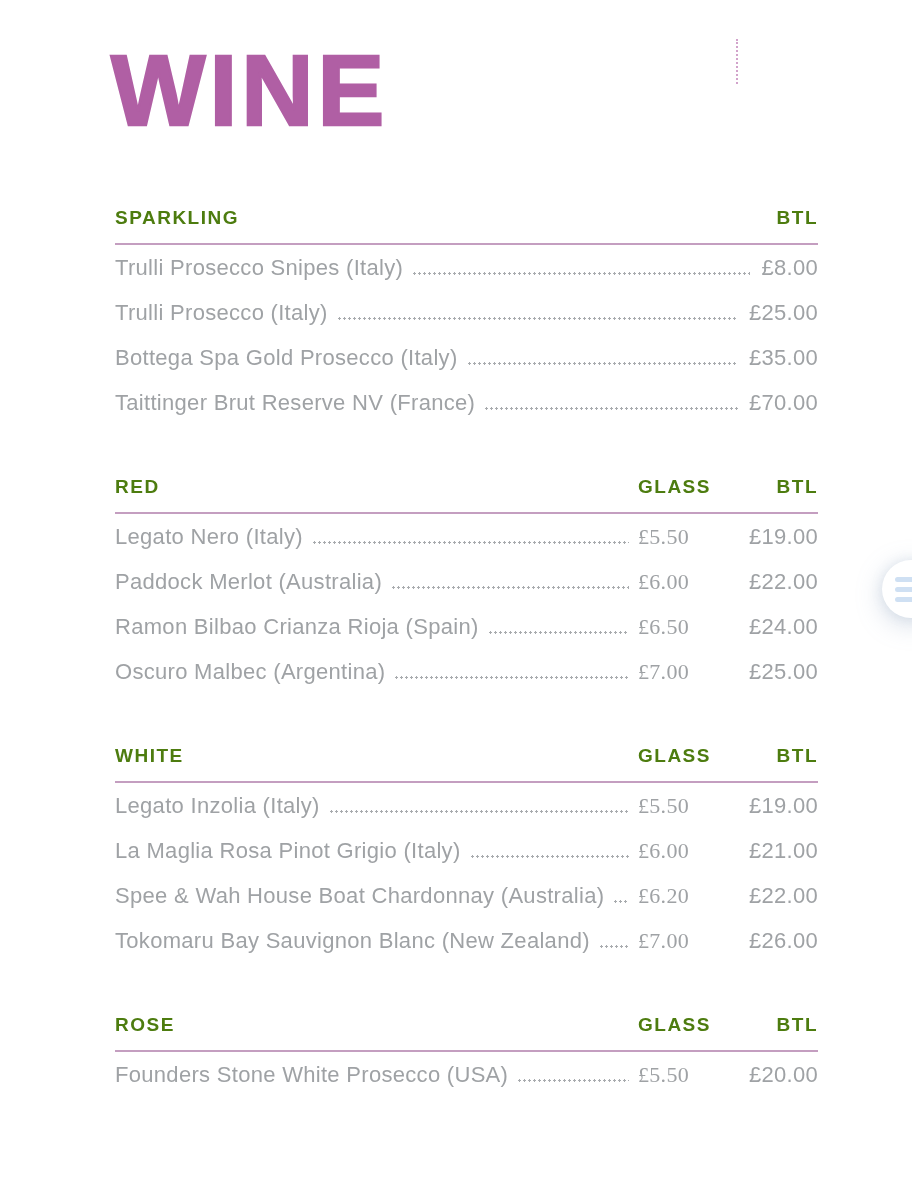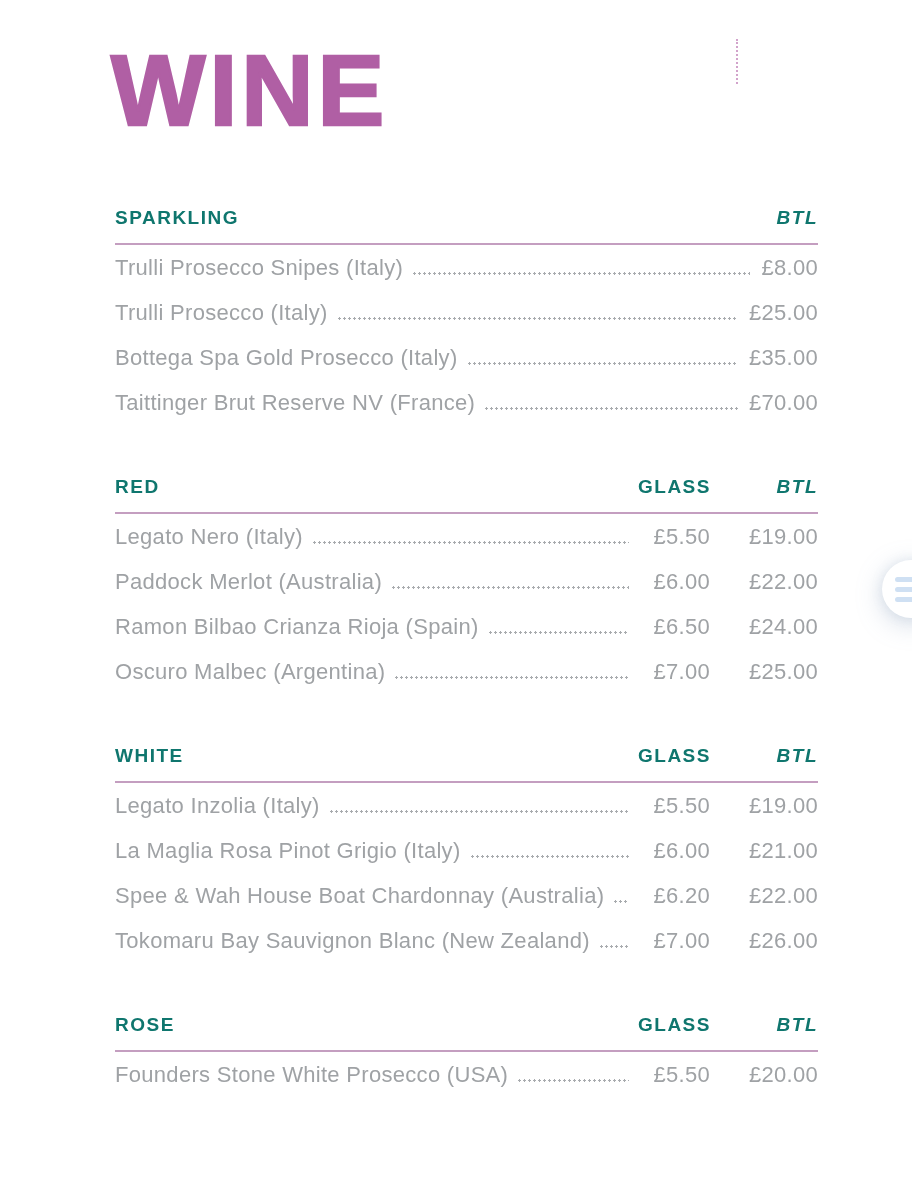--- a/index.html
+++ b/index.html
@@ -39,25 +39,25 @@
   .section.first { margin-top: 66px; }
   .section.rest  { margin-top: 50px; }
   .header-row {
     display: flex;
     align-items: baseline;
     height: 24px;
     line-height: 24px;
     font-size: 19px;
     font-weight: bold;
     letter-spacing: 1.5px;
-    color: #0f766e;
+    color: #4d7c0f;
   }
   .header-name { flex: 1; }
   .header-glass { width: 72px; text-align: right; }
-  .header-btl   { width: 81px; margin-left: 27px; text-align: right; font-style: italic; }
+  .header-btl   { width: 81px; margin-left: 27px; text-align: right; }
   .rule {
     margin-top: 13px;
     height: 2px;
     background: #c49ec0;
   }
   .row {
     display: flex;
     align-items: center;
     height: 45px;
     font-size: 22px;
@@ -69,21 +69,21 @@
     flex: 1;
     min-width: 10px;
     height: 3px;
     margin: 0 9px;
     position: relative;
     top: 6px;
     background-image: radial-gradient(circle, #a8abae 1px, rgba(255,255,255,0) 1.35px);
     background-size: 5px 3px;
     background-repeat: repeat-x;
   }
-  .col-glass { width: 72px; text-align: right; white-space: nowrap; flex-shrink: 0; }
+  .col-glass { width: 72px; text-align: left; white-space: nowrap; flex-shrink: 0; font-family: Liberation Serif, serif; }
   .col-btl   { width: 81px; margin-left: 27px; text-align: right; white-space: nowrap; flex-shrink: 0; }
   .col-btl-solo { margin-left: 2px; text-align: center; white-space: nowrap; flex-shrink: 0; }
   .vline {
     position: absolute;
     left: 621px;
     width: 0;
     border-left: 2px dotted #d2a3cb;
     pointer-events: none;
   }
   .fab {

